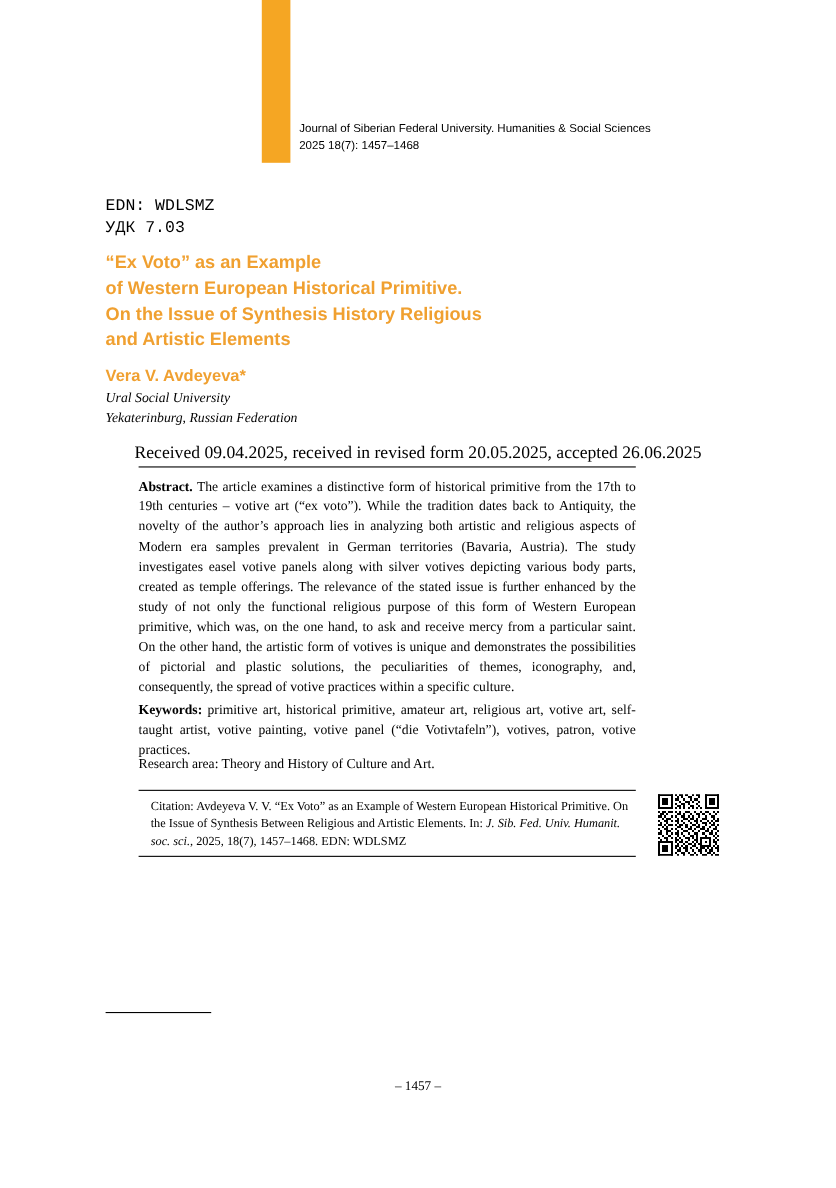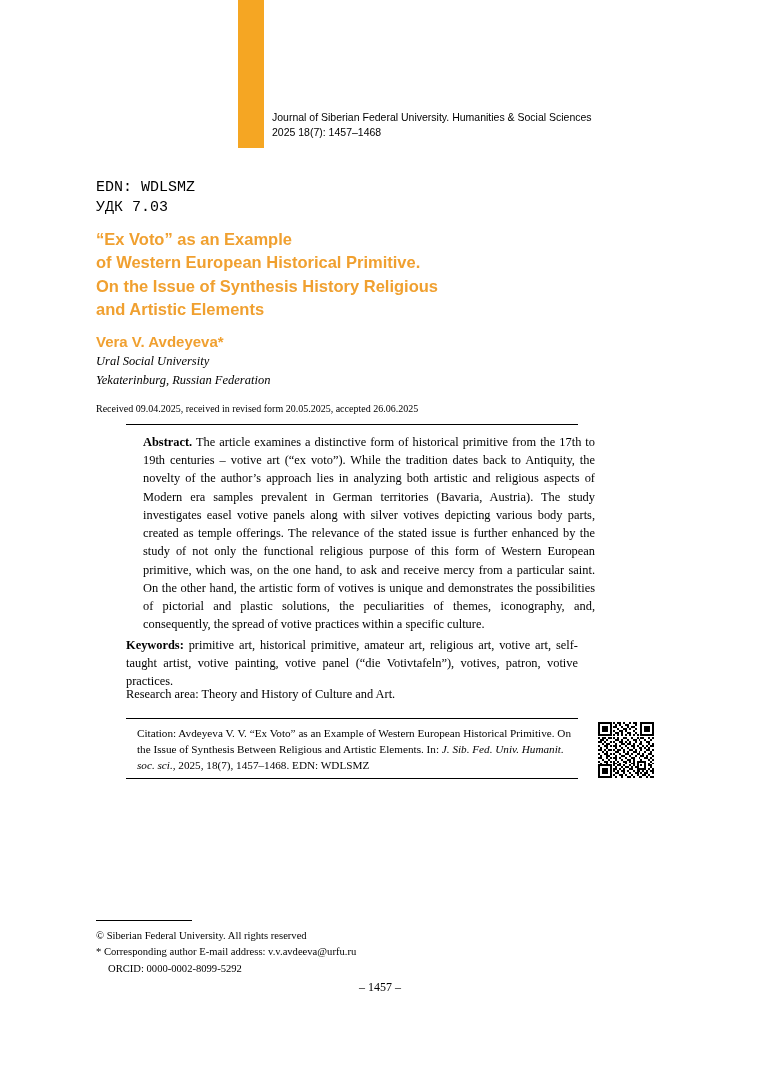--- a/index.html
+++ b/index.html
@@ -86,42 +86,41 @@
     line-height: 1.5;
     color: #000;
   }
 
   
   .received {
     position: absolute;
     left: 96px;
     top: 403px;
     width: 568px;
-    text-align: left;
-    font-size: 10px;
+    text-align: center;
+    font-size: 16px;
   }
   .rule {
     position: absolute;
     left: 126px;
     width: 452px;
     height: 1px;
     background: #000;
   }
   .rule-top { top: 424px; }
 
   
   .abstract {
     position: absolute;
     left: 126px;
     top: 433px;
     width: 452px;
     font-size: 12.4px;
     line-height: 1.47;
     text-align: justify;
-    margin-left: 17px;
   }
   .abstract .lead,
   .keywords .lead {
     font-weight: bold;
   }
   .keywords {
     position: absolute;
     left: 126px;
     top: 636px;
     width: 452px;
@@ -508,21 +507,16 @@
         <rect x="21" y="28" width="2" height="1"></rect>
           <rect x="25" y="28" width="1" height="1"></rect>
         <rect x="27" y="28" width="2" height="1"></rect>
       </g>
     </svg>
   </div>
 
   <div class="rule rule-cite-bottom"></div>
 
   <div class="foot-rule"></div>
-  <div class="footnotes">
-    <div>© Siberian Federal University. All rights reserved</div>
-    <div>*  Corresponding author E-mail address: v.v.avdeeva@urfu.ru</div>
-    <div class="indent">ORCID: 0000-0002-8099-5292</div>
-  </div>
 
   <div class="page-number">– 1457 –</div>
 
 </div>
 
 </body></html>

